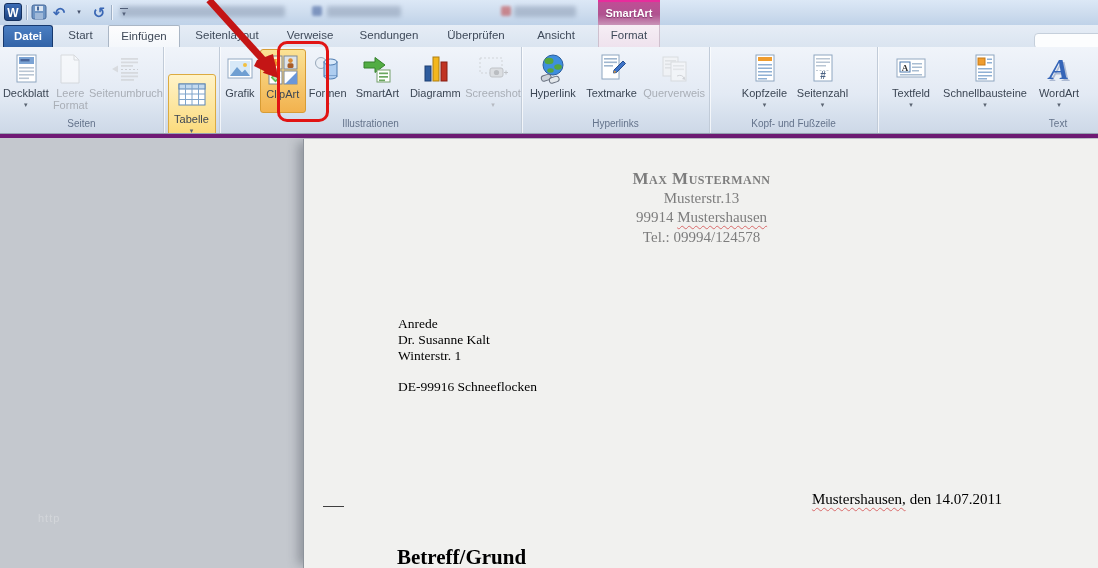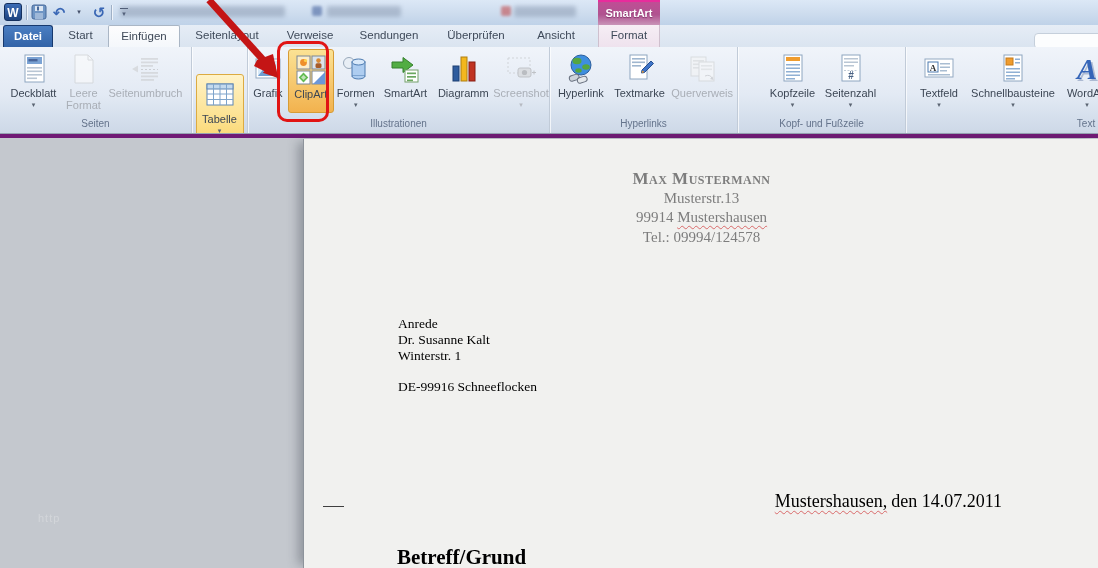--- a/index.html
+++ b/index.html
@@ -64,21 +64,21 @@
   .page{position:absolute;left:303px;top:1px;width:795px;height:429px;background:#f1f1ef;
     border-left:1px solid #8d939b;box-shadow:-8px 0 10px -3px rgba(50,55,65,.35);
     font-family:"Liberation Serif","DejaVu Serif",serif;color:#000;}
   .letterhead{position:absolute;left:0;top:30px;width:100%;text-align:center;color:#7d7d7d;font-size:15px;line-height:19.5px;}
   .lh-name{font-size:17px;font-weight:bold;font-variant:small-caps;letter-spacing:.5px;}
   .wavy{text-decoration-line:underline;text-decoration-style:wavy;text-decoration-color:#d96a6a;
     text-decoration-thickness:1px;text-underline-offset:3px;}
   .recipient{position:absolute;left:94px;top:177px;font-size:13.5px;line-height:16px;color:#000;}
   .recip-gap{height:15px;}
   .foldmark{position:absolute;left:19px;top:367px;width:21px;border-top:1.5px solid #3f3f3f;}
-  .dateline{position:absolute;right:97px;top:352px;font-size:18px;color:#000;}
+  .dateline{position:absolute;right:97px;top:352px;font-size:15px;color:#000;}
   .dateline .rest{margin-left:4px;}
   .subject{position:absolute;left:93px;top:406px;font-size:21px;font-weight:bold;color:#000;}
 </style>
 </head>
 <body>
 
 <div class="screen">
 
   <div class="titlebar">
     <div class="qat">
@@ -125,21 +125,21 @@
       <div class="tab" style="width:86px">Sendungen</div>
       <div class="tab" style="width:88px">Überprüfen</div>
       <div class="tab" style="width:72px">Ansicht</div>
     </div>
     <div class="tab ctx">Format</div>
     <div class="pill"></div>
   </div>
 
   <div class="ribbon">
 
-    <div class="group" style="width:192px">
+    <div class="group" style="width:164px">
       <div class="btns">
         <div class="btn" style="width:58px">
           <span class="ic">
             <svg width="30" height="32" viewBox="0 0 30 32">
               <rect x="6" y="2" width="19" height="27" fill="#fff" stroke="#8ea6c0"></rect>
               <rect x="8" y="4" width="15" height="7" fill="#7ba3d4"></rect>
               <rect x="9.5" y="6" width="9" height="2.4" fill="#49659a"></rect>
               <rect x="8" y="14" width="15" height="1.6" fill="#b9c6d4"></rect>
               <rect x="8" y="17.5" width="15" height="1.6" fill="#b9c6d4"></rect>
               <rect x="8" y="21" width="15" height="1.6" fill="#b9c6d4"></rect>

